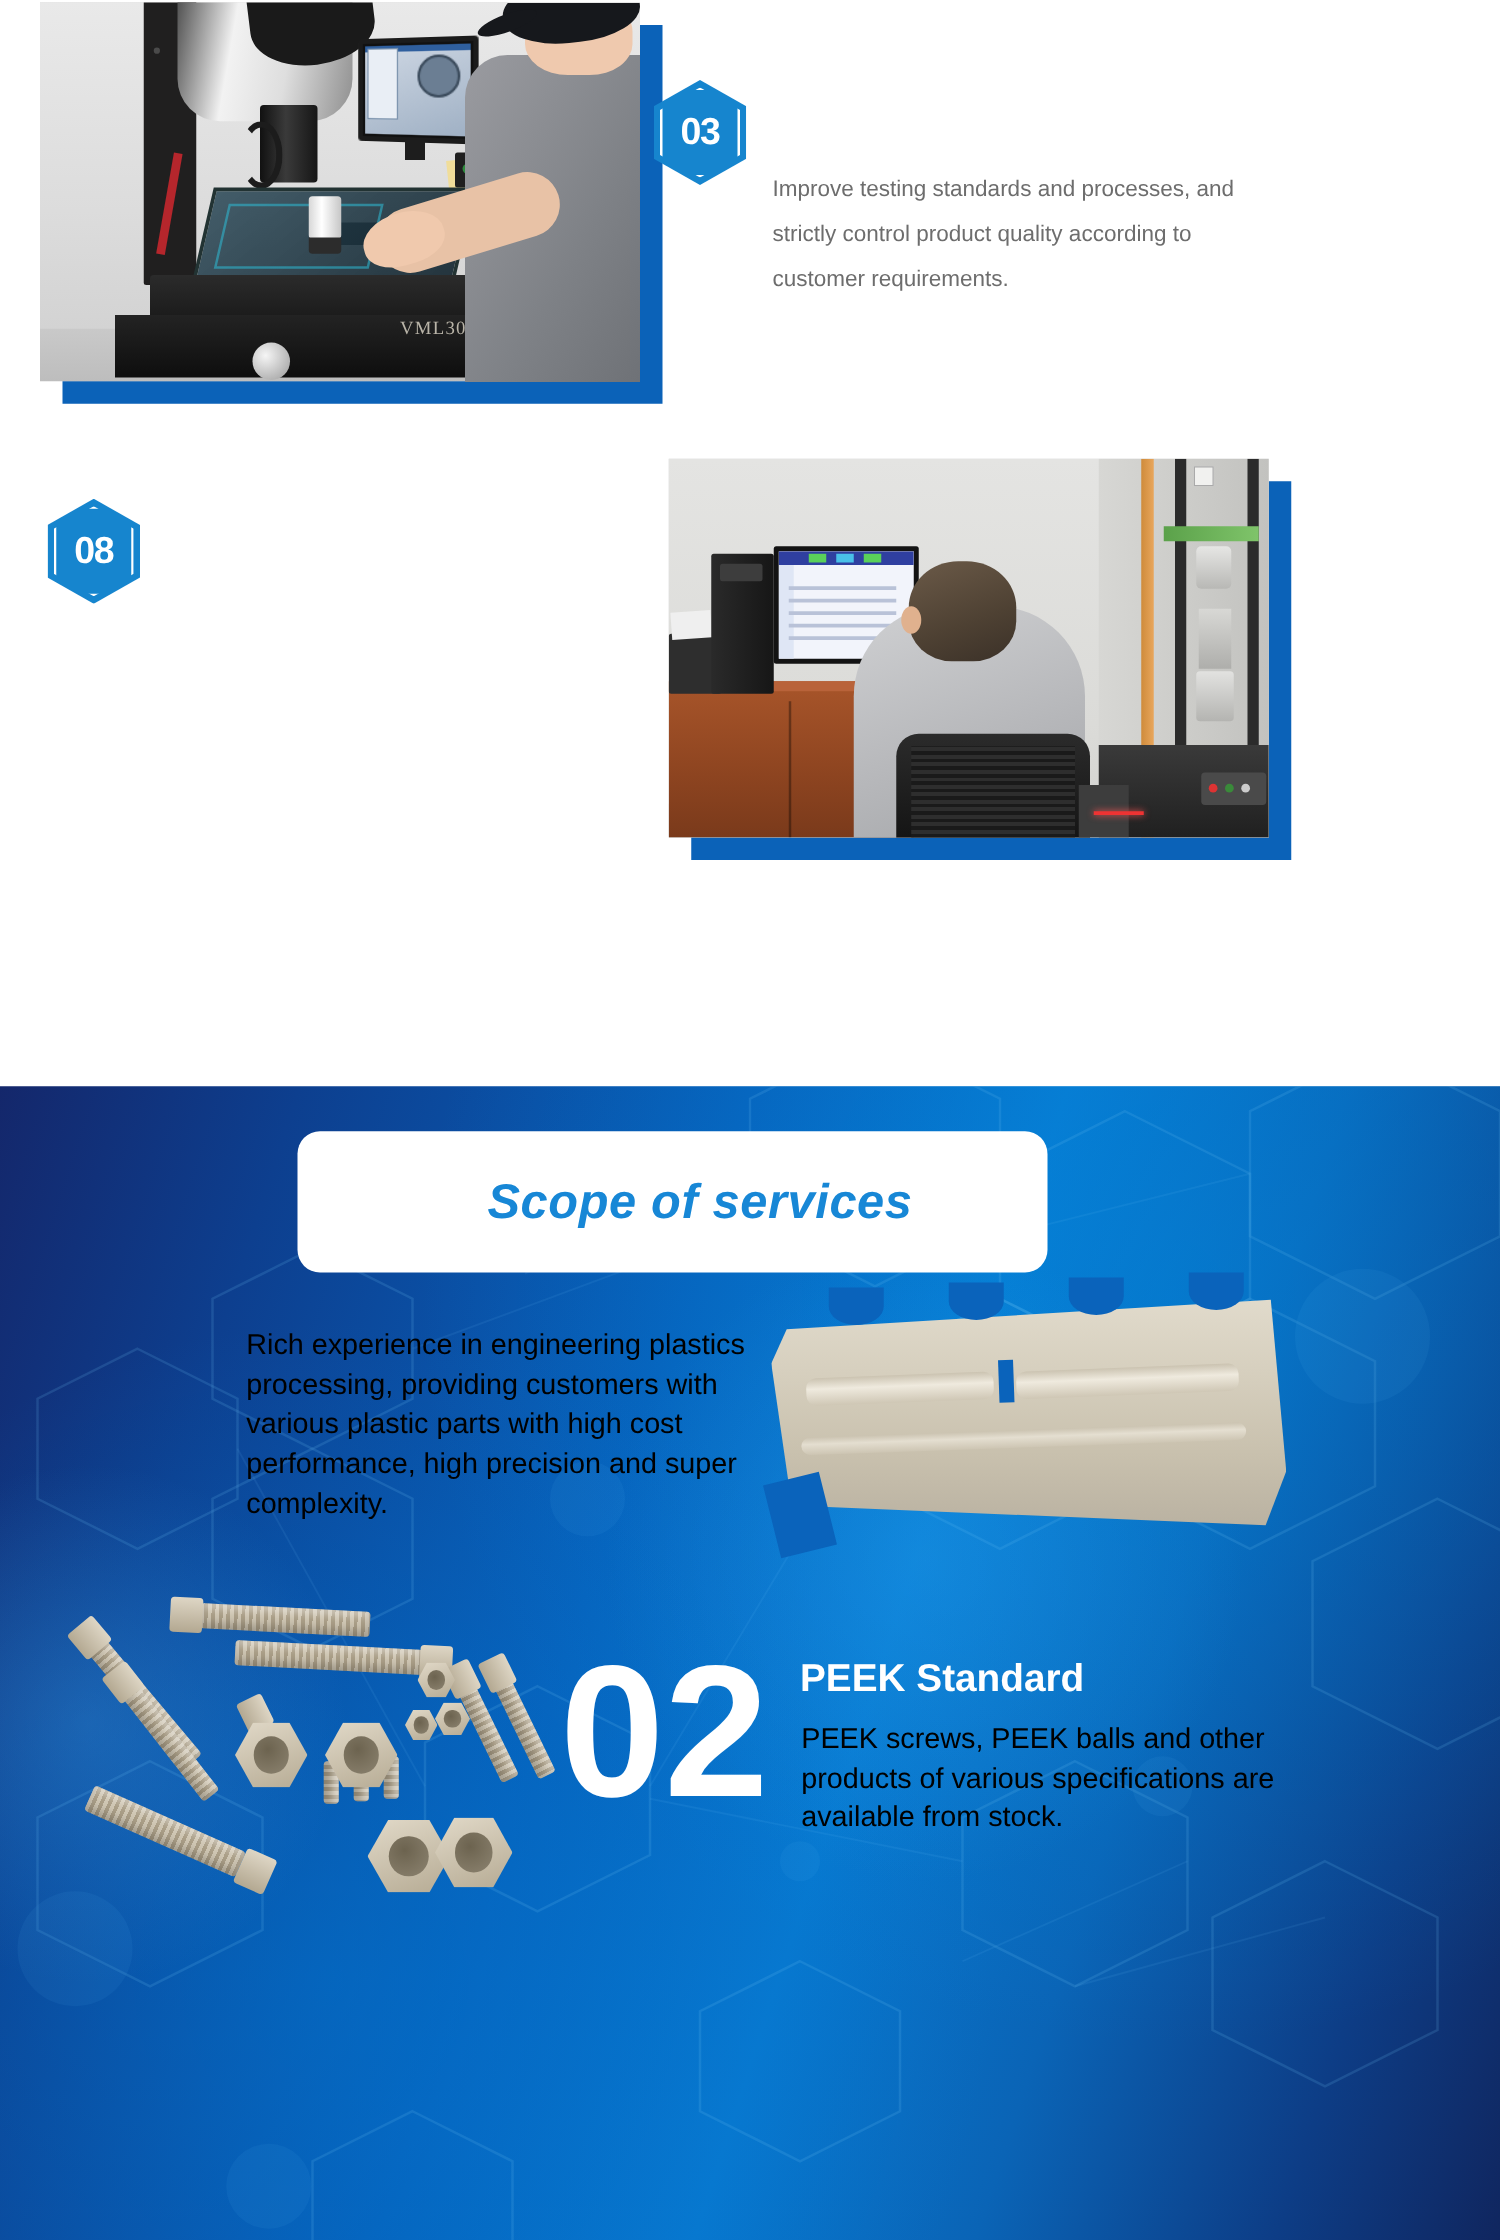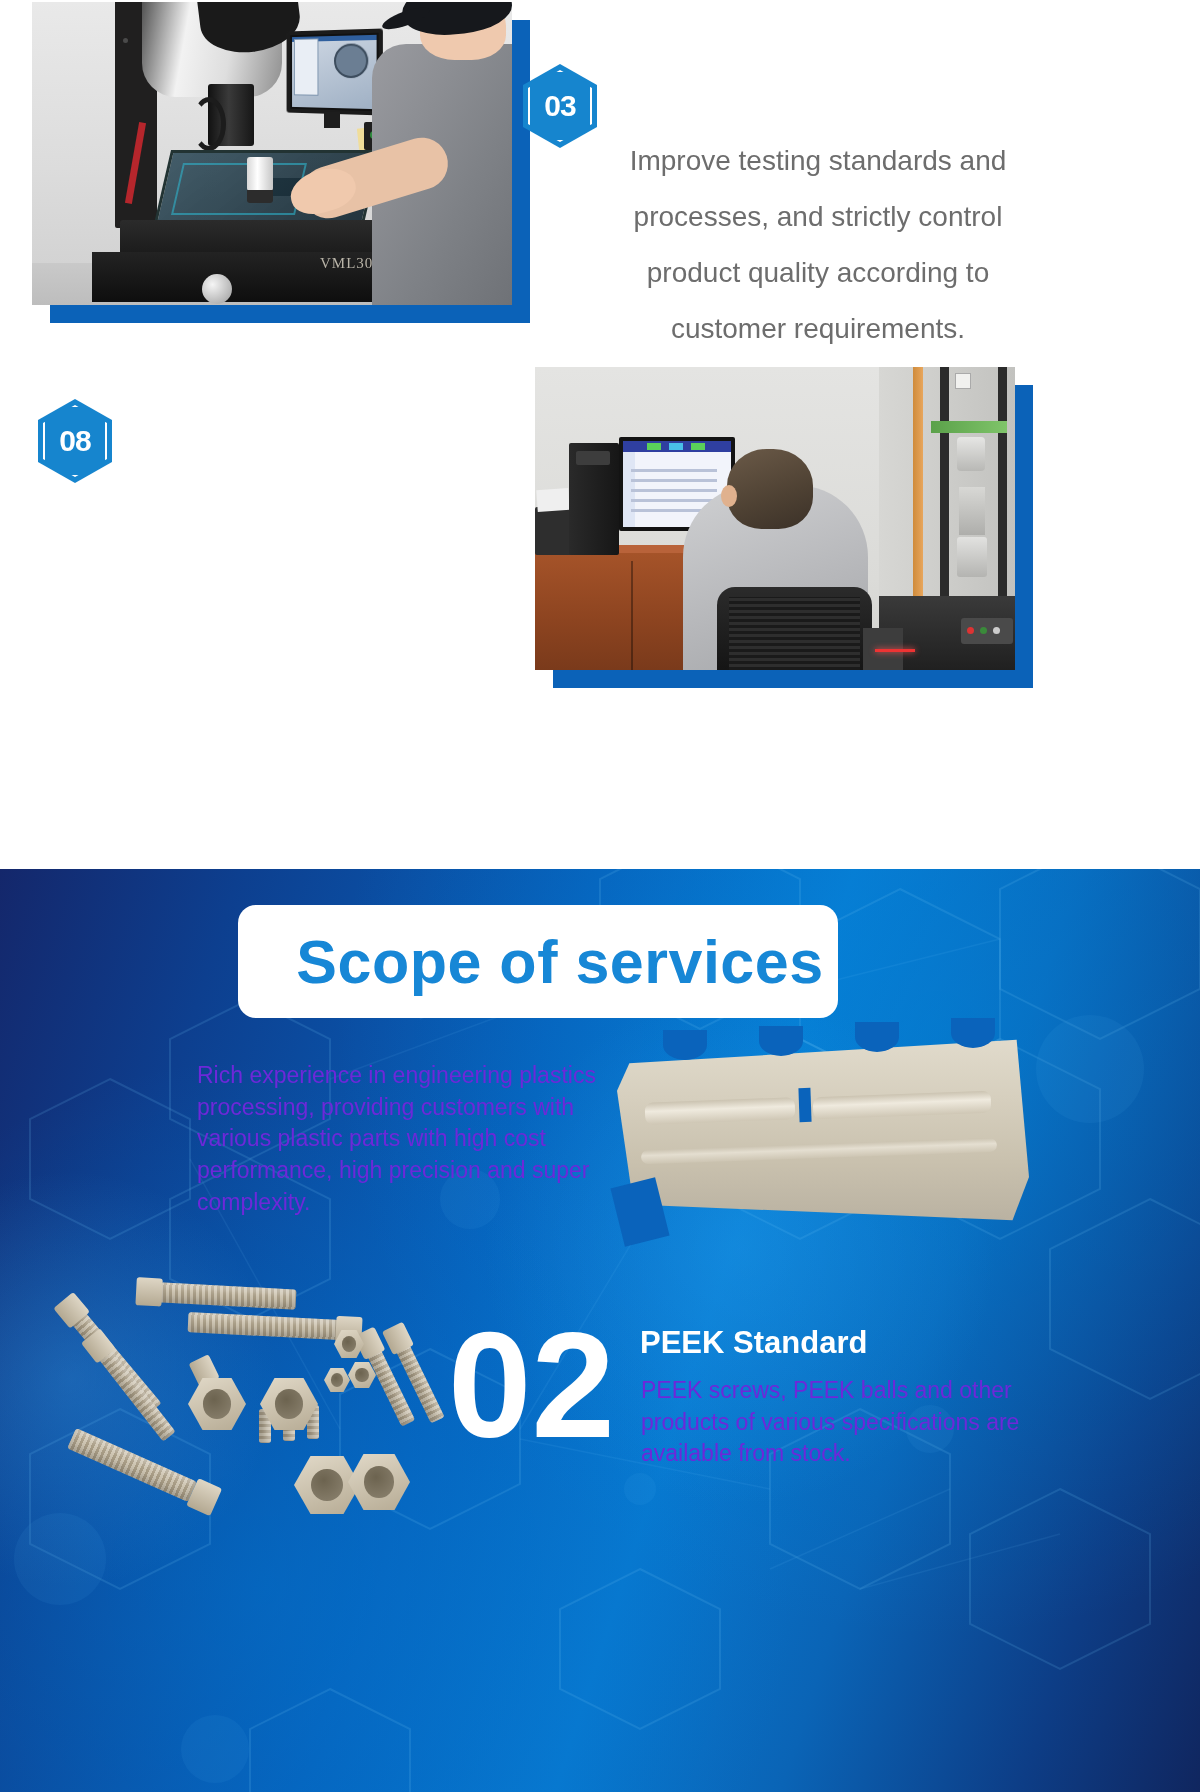--- a/index.html
+++ b/index.html
@@ -120,50 +120,50 @@
     clip-path: polygon(50% 0%, 100% 25%, 100% 75%, 50% 100%, 0% 75%, 0% 25%);
     background:transparent;
   }
   .hex-badge .hx-num {
     position:absolute; inset:0; display:flex; align-items:center; justify-content:center;
     color:#fff; font-size:30px; font-weight:bold; font-family:"Liberation Sans",sans-serif;
     letter-spacing:-1px;
   }
 
   .feat-title { position:absolute; color:#2b2b2b; font-size:27px; font-weight:bold; line-height:1.45; }
-  .feat-body  { position:absolute; color:#6d6d6d; font-size:28px; line-height:2.0;text-align:center; }
+  .feat-body  { position:absolute; color:#6d6d6d; font-size:18px; line-height:2.0; }
 
   
   .blue-section {
     position:absolute; left:0; top:869px; width:1200px; height:923px;
     background:
       radial-gradient(circle at 22% 78%, rgba(0,120,210,.45) 0%, rgba(0,90,170,0) 45%),
       radial-gradient(circle at 78% 18%, rgba(0,140,225,.42) 0%, rgba(0,90,170,0) 50%),
       linear-gradient(108deg,#14276b 0%, #0d3f8f 16%, #0760ba 40%, #0878cf 57%, #0a64b6 72%, #0d3d86 88%, #10265f 100%);
     overflow:hidden;
   }
   .hex-net { position:absolute; inset:0; opacity:.55; pointer-events:none; }
   .glow { position:absolute; border-radius:50%; pointer-events:none; }
 
   .title-box {
     position:absolute; left:238px; top:905px; width:600px; height:113px;
     background:#fff; border-radius:18px;
     display:flex; align-items:center; justify-content:center;
   }
   .title-box .t {
-    color:#1787d6; font-size:61px; font-weight:bold;
+    color:#1787d6; font-size:39px; font-style:italic; font-weight:bold;
     font-family:"Liberation Sans", sans-serif; letter-spacing:.5px;margin-left:44px;
   }
 
   .big-num {
     position:absolute; color:#ffffff; font-weight:bold;
     font-family:"Liberation Sans", sans-serif; line-height:1;
   }
   .svc-title { position:absolute; color:#fff; font-size:31px; font-weight:bold; line-height:1.2; }
-  .svc-body  { position:absolute; color:#6d28d9; font-size:23px; line-height:1.38; }
+  .svc-body  { position:absolute; color:#000000; font-size:23px; line-height:1.38; }
 
   
   .tile-prod { position:absolute; left:617px; top:1032px; width:412px; height:230px; }
   .tile-slab {
     position:absolute; left:0; top:0; width:412px; height:196px;
     background:linear-gradient(180deg,#e2dccd 0%,#d6cfbe 34%,#c9c1ae 66%,#b8b0a0 100%);
     clip-path: polygon(3% 16%, 97% 4%, 100% 74%, 96% 96%, 4% 88%, 0% 30%);
     filter: drop-shadow(0 6px 10px rgba(0,0,0,.25));
   }
   .tile-notch { position:absolute; background:#0a63bb; border-radius:0 0 50% 50%; }

